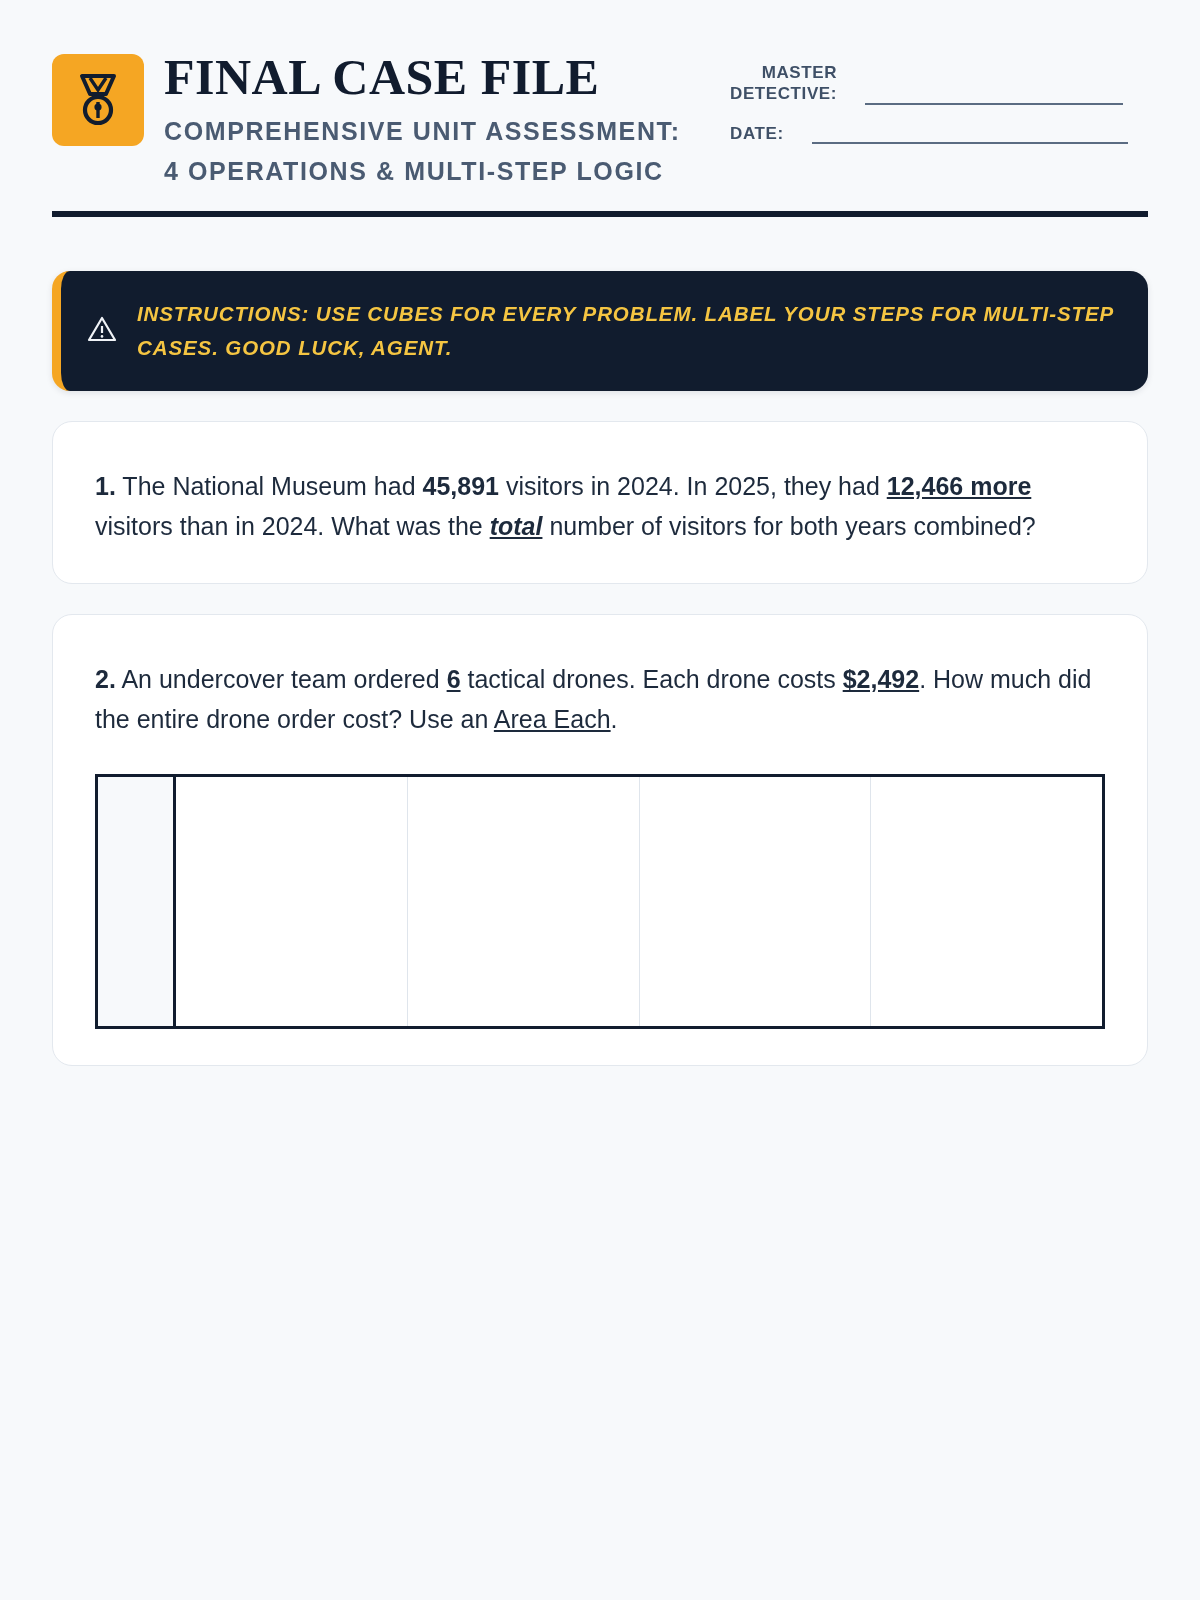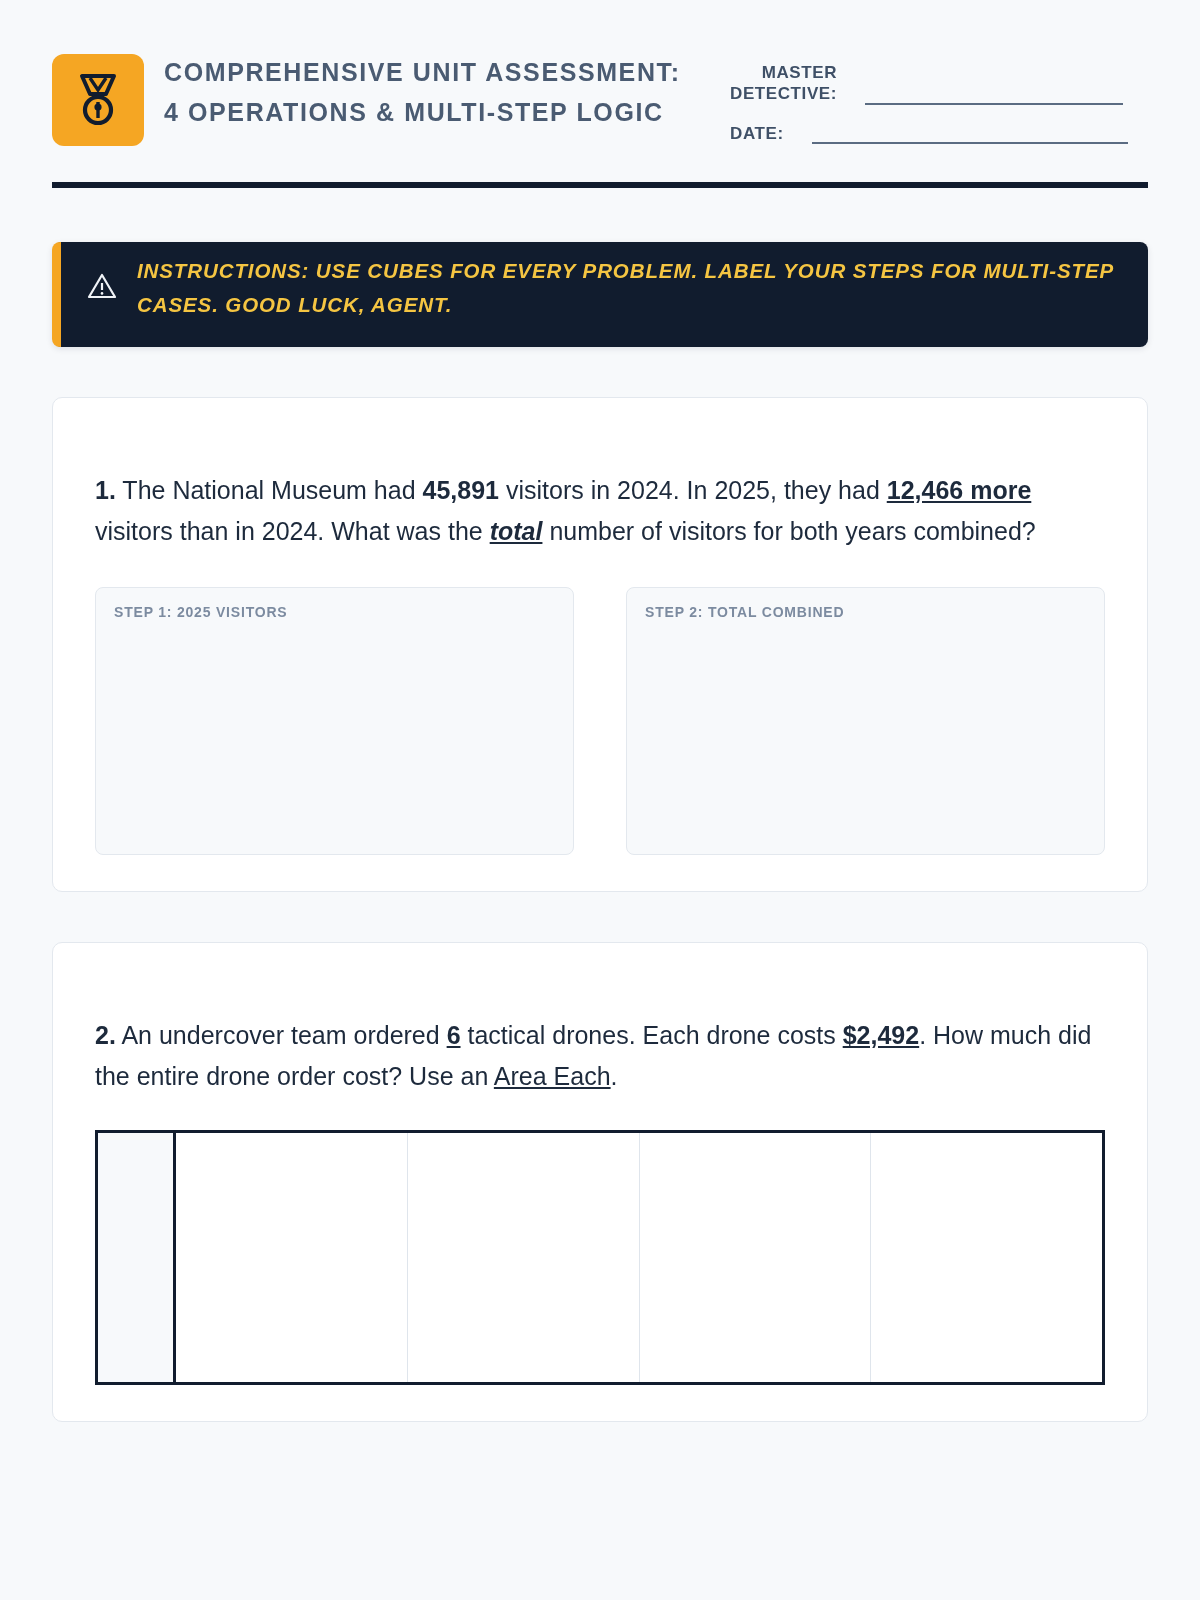--- a/index.html
+++ b/index.html
@@ -87,44 +87,44 @@
   .header-rule {
     border-bottom: 6px solid #111c2e;
     margin: 6px 0 0 0;
   }
 
   
   .instructions {
     margin-top: 54px;
     background: #111c2e;
     border-left: 9px solid #f5a623;
-    border-radius: 8px;
+    border-radius: 18px;
     display: flex;
     align-items: center;
     gap: 20px;
-    padding: 12px 30px 26px 26px;
+    padding: 26px 30px 26px 26px;
     box-shadow: 0 2px 6px rgba(16,28,46,0.10);
   }
   .warn-icon { flex: 0 0 auto; }
   .instructions-text {
     color: #f5c542;
     font-size: 20.5px;
     font-weight: bold;
     font-style: italic;
     letter-spacing: 0.9px;
     line-height: 1.65;
   }
 
   
   .card {
     background: #ffffff;
     border: 1px solid #e3e8ee;
-    border-radius: 10px;
-    margin-top: 50px;
-    padding: 72px 42px 36px 42px;
+    border-radius: 20px;
+    margin-top: 30px;
+    padding: 44px 42px 36px 42px;
   }
   .q-text {
     font-size: 25px;
     line-height: 1.62;
     color: #1d2a3c;
   }
   .q-num { font-weight: bold; }
   .b { font-weight: bold; }
   .bu { font-weight: bold; text-decoration: underline; }
   .biu { font-weight: bold; font-style: italic; text-decoration: underline; }
@@ -198,20 +198,21 @@
       <svg width="52" height="56" viewBox="0 0 52 56" aria-hidden="true">
         <path d="M10 4 L26 4 L42 4 L34 22 L18 22 Z" fill="none" stroke="#111c2e" stroke-width="4" stroke-linejoin="round"></path>
         <path d="M18 6 L26 18 L34 6" fill="none" stroke="#111c2e" stroke-width="3.4"></path>
         <circle cx="26" cy="38" r="13" fill="none" stroke="#111c2e" stroke-width="4.2"></circle>
         <path d="M26 30 L26 46" stroke="#111c2e" stroke-width="3.4"></path>
         <circle cx="26" cy="35" r="3.6" fill="#111c2e"></circle>
       </svg>
     </div>
 
     <div class="title-block">
+      <div class="main-title">FINAL CASE FILE</div>
       <div class="subtitle">COMPREHENSIVE UNIT ASSESSMENT: 4 OPERATIONS &amp; MULTI-STEP LOGIC</div>
     </div>
 
     <div class="meta-block">
       <div class="meta-row">
         <div class="meta-label">MASTER
 DETECTIVE:</div>
         <div class="meta-line detective"></div>
       </div>
       <div class="meta-row">
@@ -233,28 +234,20 @@
     </div>
     <div class="instructions-text">INSTRUCTIONS: USE CUBES FOR EVERY PROBLEM. LABEL YOUR STEPS FOR MULTI-STEP CASES. GOOD LUCK, AGENT.</div>
   </div>
 
   <div class="card">
     <div class="q-text">
       <span class="q-num">1.</span>
       <span>The National Museum had </span><span class="b">45,891</span><span> visitors in 2024. In 2025, they had </span><span class="bu">12,466 more</span><span> visitors than in 2024. What was the </span><span class="biu">total</span><span> number of visitors for both years combined?</span>
     </div>
 
-    <div class="steps-row">
-      <div class="step-box">
-        <div class="step-label">STEP 1: 2025 VISITORS</div>
-      </div>
-      <div class="step-box">
-        <div class="step-label">STEP 2: TOTAL COMBINED</div>
-      </div>
-    </div>
 
   </div>
 
   <div class="card">
     <div class="q-text">
       <span class="q-num">2.</span>
       <span>An undercover team ordered </span><span class="bu">6</span><span> tactical drones. Each drone costs </span><span class="bu">$2,492</span><span>. How much did the entire drone order cost? Use an </span><span class="u">Area Each</span><span>.</span>
     </div>
 
     <div class="area-model">

